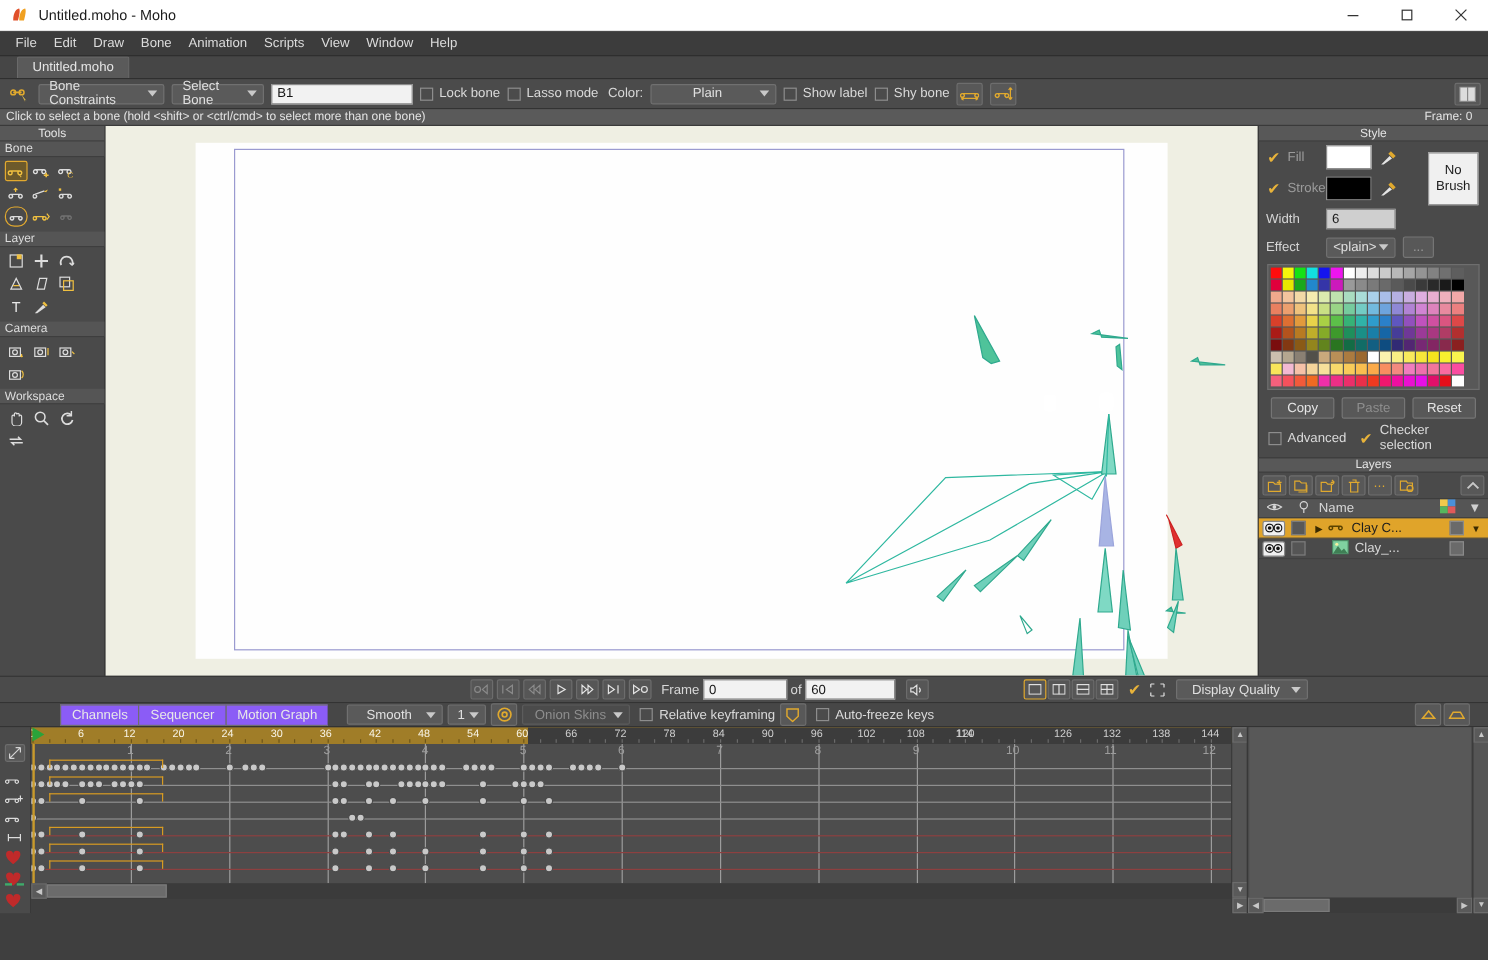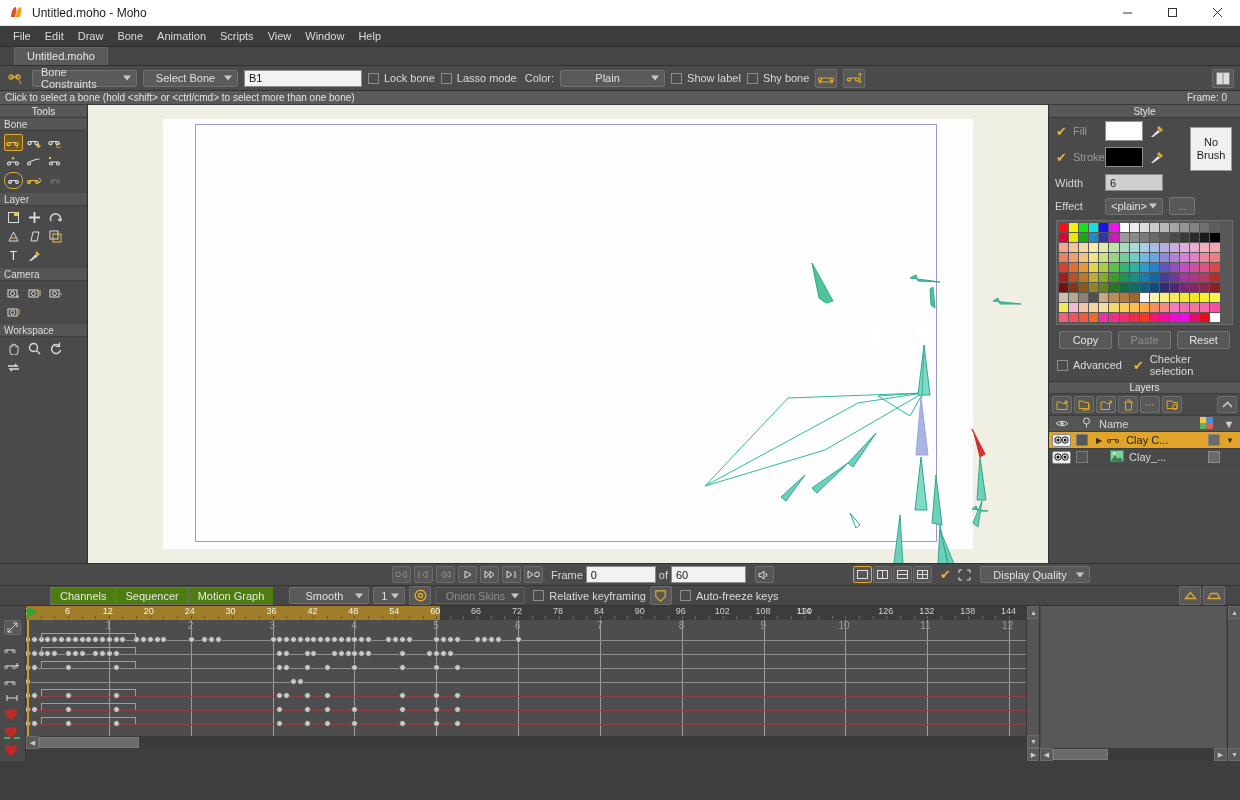--- a/index.html
+++ b/index.html
@@ -135,21 +135,21 @@
   #playbar{
     height:23px; background:#4b4b4b; display:flex; align-items:center; gap:3px;
     border-top:1px solid #333; border-bottom:1px solid #333; padding:0 5px;
   }
   .tbtn{ width:19px;height:17px; background:#565656; border:1px solid #6c6c6c; border-radius:2px;
          display:flex;align-items:center;justify-content:center; color:#d6d6d6; font-size:9px;}
   .tbtn.dim{ color:#7d7d7d; }
 
   
   #tlhdr{ height:20px; background:#474747; display:flex; align-items:center; gap:0; border-bottom:1px solid #333;}
-  .tltab{ padding:2px 9px; background:#4d7c0f; border:1px solid #6f6f6f; border-right:none;
+  .tltab{ padding:2px 9px; background:#8b5cf6; border:1px solid #6f6f6f; border-right:none;
           font-size:11px; color:#e8e8e8;text-align:center;}
   .tltab:last-of-type{ border-right:1px solid #6f6f6f; }
 
   #ruler{ height:14px; background:#a07d28; position:relative; overflow:hidden; }
   #ruler .tk{ position:absolute; top:0; font-size:9px; color:#f6f2e4; }
   #ruler .minor{ position:absolute; bottom:1px; width:1px; height:3px; background:#6d5519; }
 
   #tlbody{ position:relative; background:#4d4d4d; height:116px; overflow:hidden; }
   .chrow{ position:absolute; left:0; right:0; height:16px; }
   .chline{ position:absolute; left:0; right:0; top:8px; height:1px; background:#8f8f8f; }
@@ -213,21 +213,21 @@
   <div class="ico-btn">
     <svg width="17" height="14" viewBox="0 0 17 14">
       <path d="M3 4 a2 2 0 1 0 0 4 a2 2 0 1 0 0 -4 M3 6 h7 M10 4 a2 2 0 1 0 0 4 a2 2 0 1 0 0 -4" fill="none" stroke="#e0a92e" stroke-width="1.3"></path>
       <path d="M10 8 l4 5 l-1.5 -1 l0.5 2 z" fill="#e8c14a"></path>
     </svg>
   </div>
   <div class="combo" style="width:105px">
     <span>Bone Constraints</span>
       <i class="car"></i>
   </div>
-  <div class="combo" style="width:95px">
+  <div class="combo" style="width:77px">
     <span>Select Bone</span>
       <i class="car"></i>
   </div>
   <div class="txtin" style="width:118px">B1</div>
   <label class="cbx">
     <span class="bx"></span>
     <span>Lock bone</span>
   </label>
   <label class="cbx">
     <span class="bx"></span>

